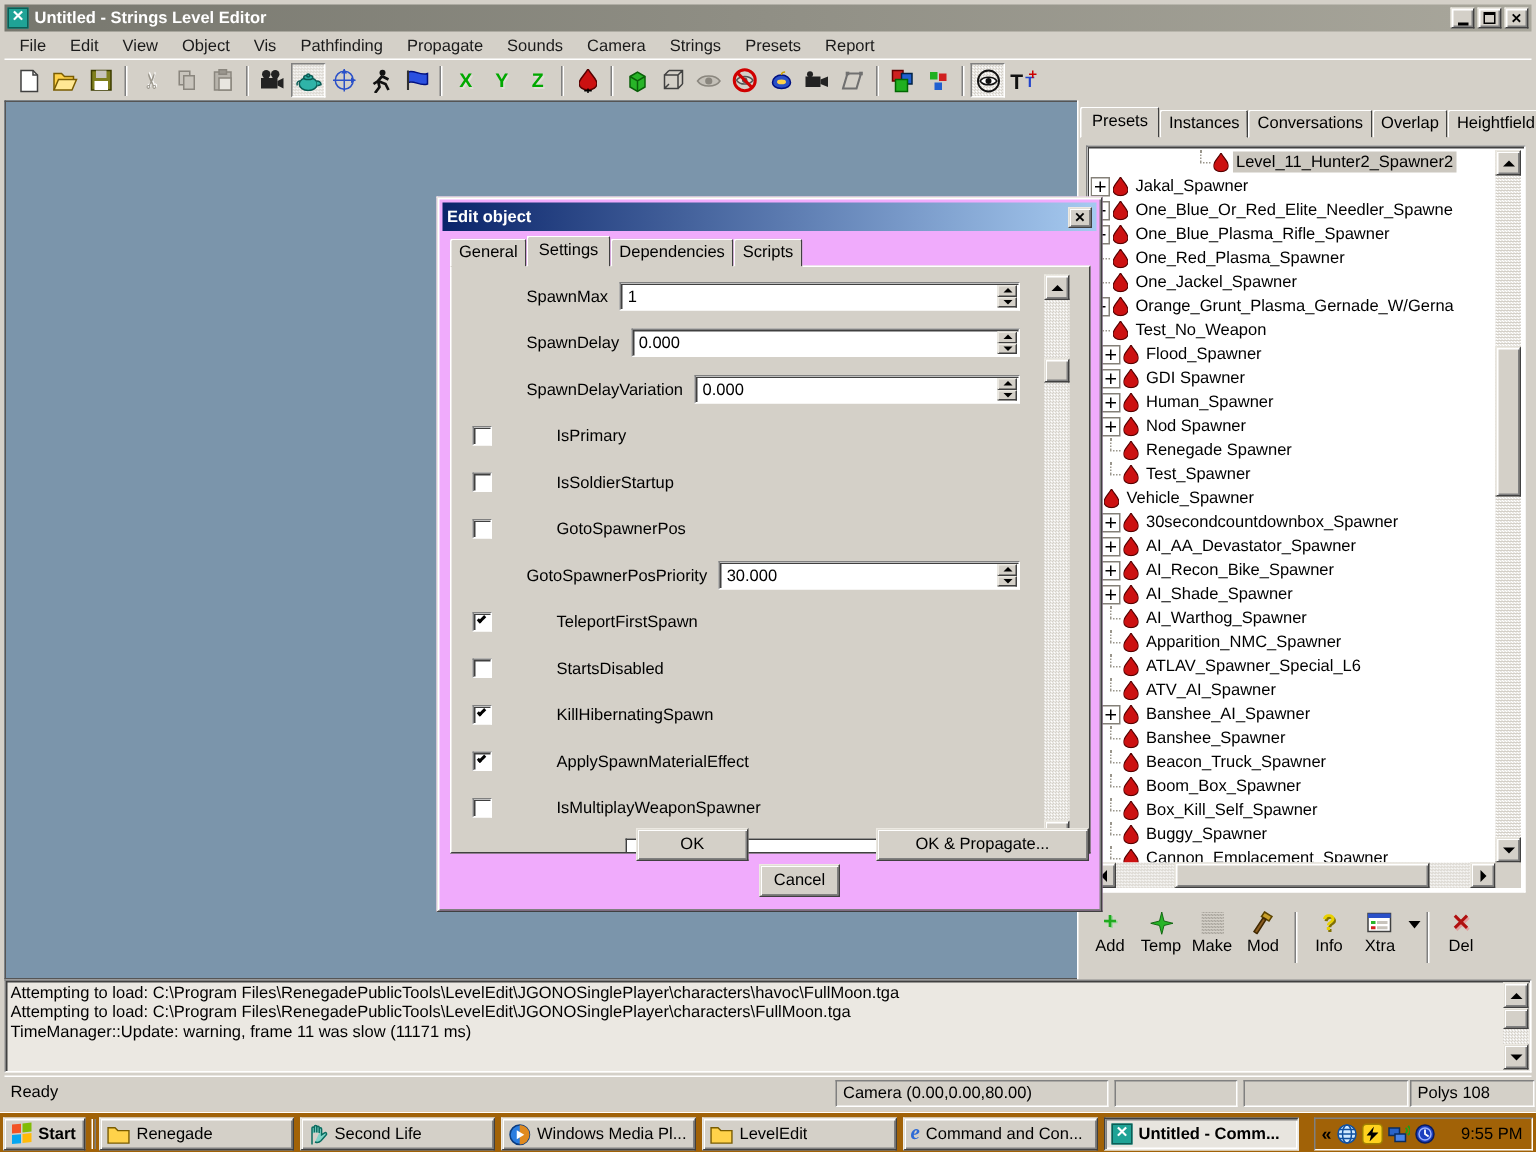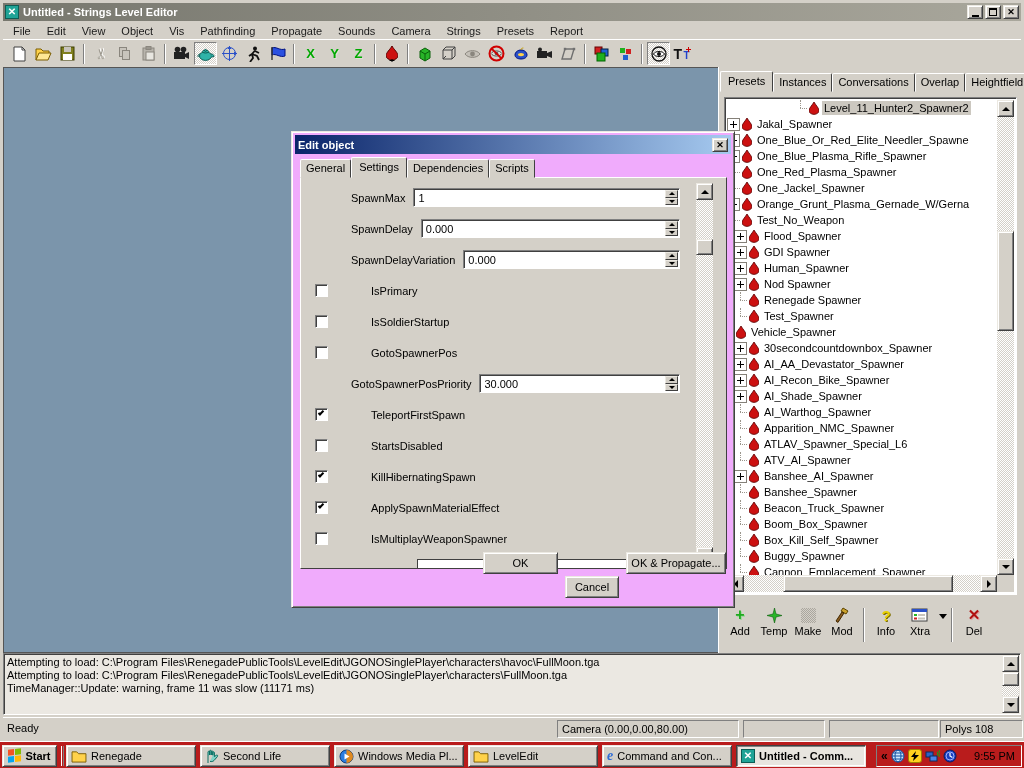--- a/index.html
+++ b/index.html
@@ -101,39 +101,39 @@
   .drow.on .tick { display:block; }
   .spin { position:absolute; right:1px; top:1px; bottom:1px; width:13px; display:flex; flex-direction:column; }
   .spin span { flex:1; display:flex; align-items:center; justify-content:center; background:#d4d0c8; border:1px solid; border-color:#ece9e2 #404040 #404040 #ece9e2; }
   .spin .arr { border-width:3px; }
   .dlg-scroll { position:absolute; right:13px; top:5px; width:17px; height:381px; background-image:repeating-conic-gradient(#fff 0 25%, #d4d0c8 0 50%); background-size:2px 2px; }
   .partial-edit { position:absolute; left:116px; bottom:0; width:270px; height:9px; background:#fff; border:1px solid #404040; border-bottom:none; }
   .dlg-buttons { position:absolute; right:8px; bottom:9px; display:flex; gap:7px; }
   .dlg-btn { font-family:"Liberation Sans", sans-serif; font-size:11px; height:22px; background:#d4d0c8; border:1px solid; border-color:#ece9e2 #404040 #404040 #ece9e2; box-shadow:inset 1px 1px 0 #fff, inset -1px -1px 0 #808080; }
   .dlg-buttons button:nth-of-type(1) { width:75px; }
   .dlg-buttons button:nth-of-type(2) { width:54px;margin-top:24px; }
-  .dlg-buttons button:nth-of-type(3) { width:100px; }
+  .dlg-buttons button:nth-of-type(3) { width:142px;margin-left:17px; }
 
   
   .log { position:absolute; left:3px; top:653px; width:1018px; height:62px; background:#ebe8e2; border:1px solid; border-color:#808080 #fff #fff #808080; box-shadow:inset 1px 1px 0 #404040; }
   .log-lines { position:absolute; left:3px; top:2px; right:20px; }
   .log-line { height:13px; white-space:nowrap; overflow:hidden; }
   .log-vtrack { position:absolute; right:1px; top:1px; bottom:1px; width:17px; background-image:repeating-conic-gradient(#fff 0 25%, #d4d0c8 0 50%); background-size:2px 2px; }
 
   
   .statusbar { position:absolute; left:3px; top:717px; right:3px; height:22px; border-top:1px solid #fff; }
   .sb-ready { position:absolute; left:4px; top:4px; }
   .sb-pane { position:absolute; top:2px; height:18px; border:1px solid; border-color:#808080 #fff #fff #808080; padding:2px 4px; white-space:nowrap; overflow:hidden; }
   .sb-cam { left:554px; width:182px; }
   .sb-p2 { left:740px; width:82px; }
   .sb-p3 { left:826px; width:110px; }
   .sb-polys { left:937px; width:83px; }
 
   
-  .taskbar { position:absolute; left:0; top:741px; width:1024px; height:27px; background:#b91c1c; border-top:1px solid #fff; }
+  .taskbar { position:absolute; left:0; top:741px; width:1024px; height:27px; background:#a16207; border-top:1px solid #fff; }
   .start-btn { position:absolute; left:2px; top:3px; width:55px; height:22px; display:flex; align-items:center; justify-content:center; gap:3px; font-weight:bold; }
   .start-flag { width:14px; height:14px; display:grid; grid-template-columns:6px 6px; grid-template-rows:6px 6px; gap:1px; transform:skewY(-6deg); }
   .start-flag i:nth-child(1){background:#f35325}.start-flag i:nth-child(2){background:#81bc06}
   .start-flag i:nth-child(3){background:#05a6f0}.start-flag i:nth-child(4){background:#ffba08}
   .tb-divider { position:absolute; left:61px; top:4px; width:3px; height:20px; border-left:1px solid #fff; border-right:1px solid #808080; }
   .task-btn { position:absolute; top:3px; width:130px; height:22px; display:flex; align-items:center; gap:4px; padding:0 4px; white-space:nowrap; overflow:hidden; }
   .task-btn.active { background:#e8e5df; border-color:#404040 #ece9e2 #ece9e2 #404040; box-shadow:inset 1px 1px 0 #808080, inset -1px -1px 0 #fff; font-weight:bold; }
   .task-label { overflow:hidden; white-space:nowrap; }
   .folder-ic, .task-ic { flex:none; }
   .ie-e { color:#2e6bd6; font-weight:bold; font-style:italic; font-size:14px; font-family:"Liberation Serif", serif; }

